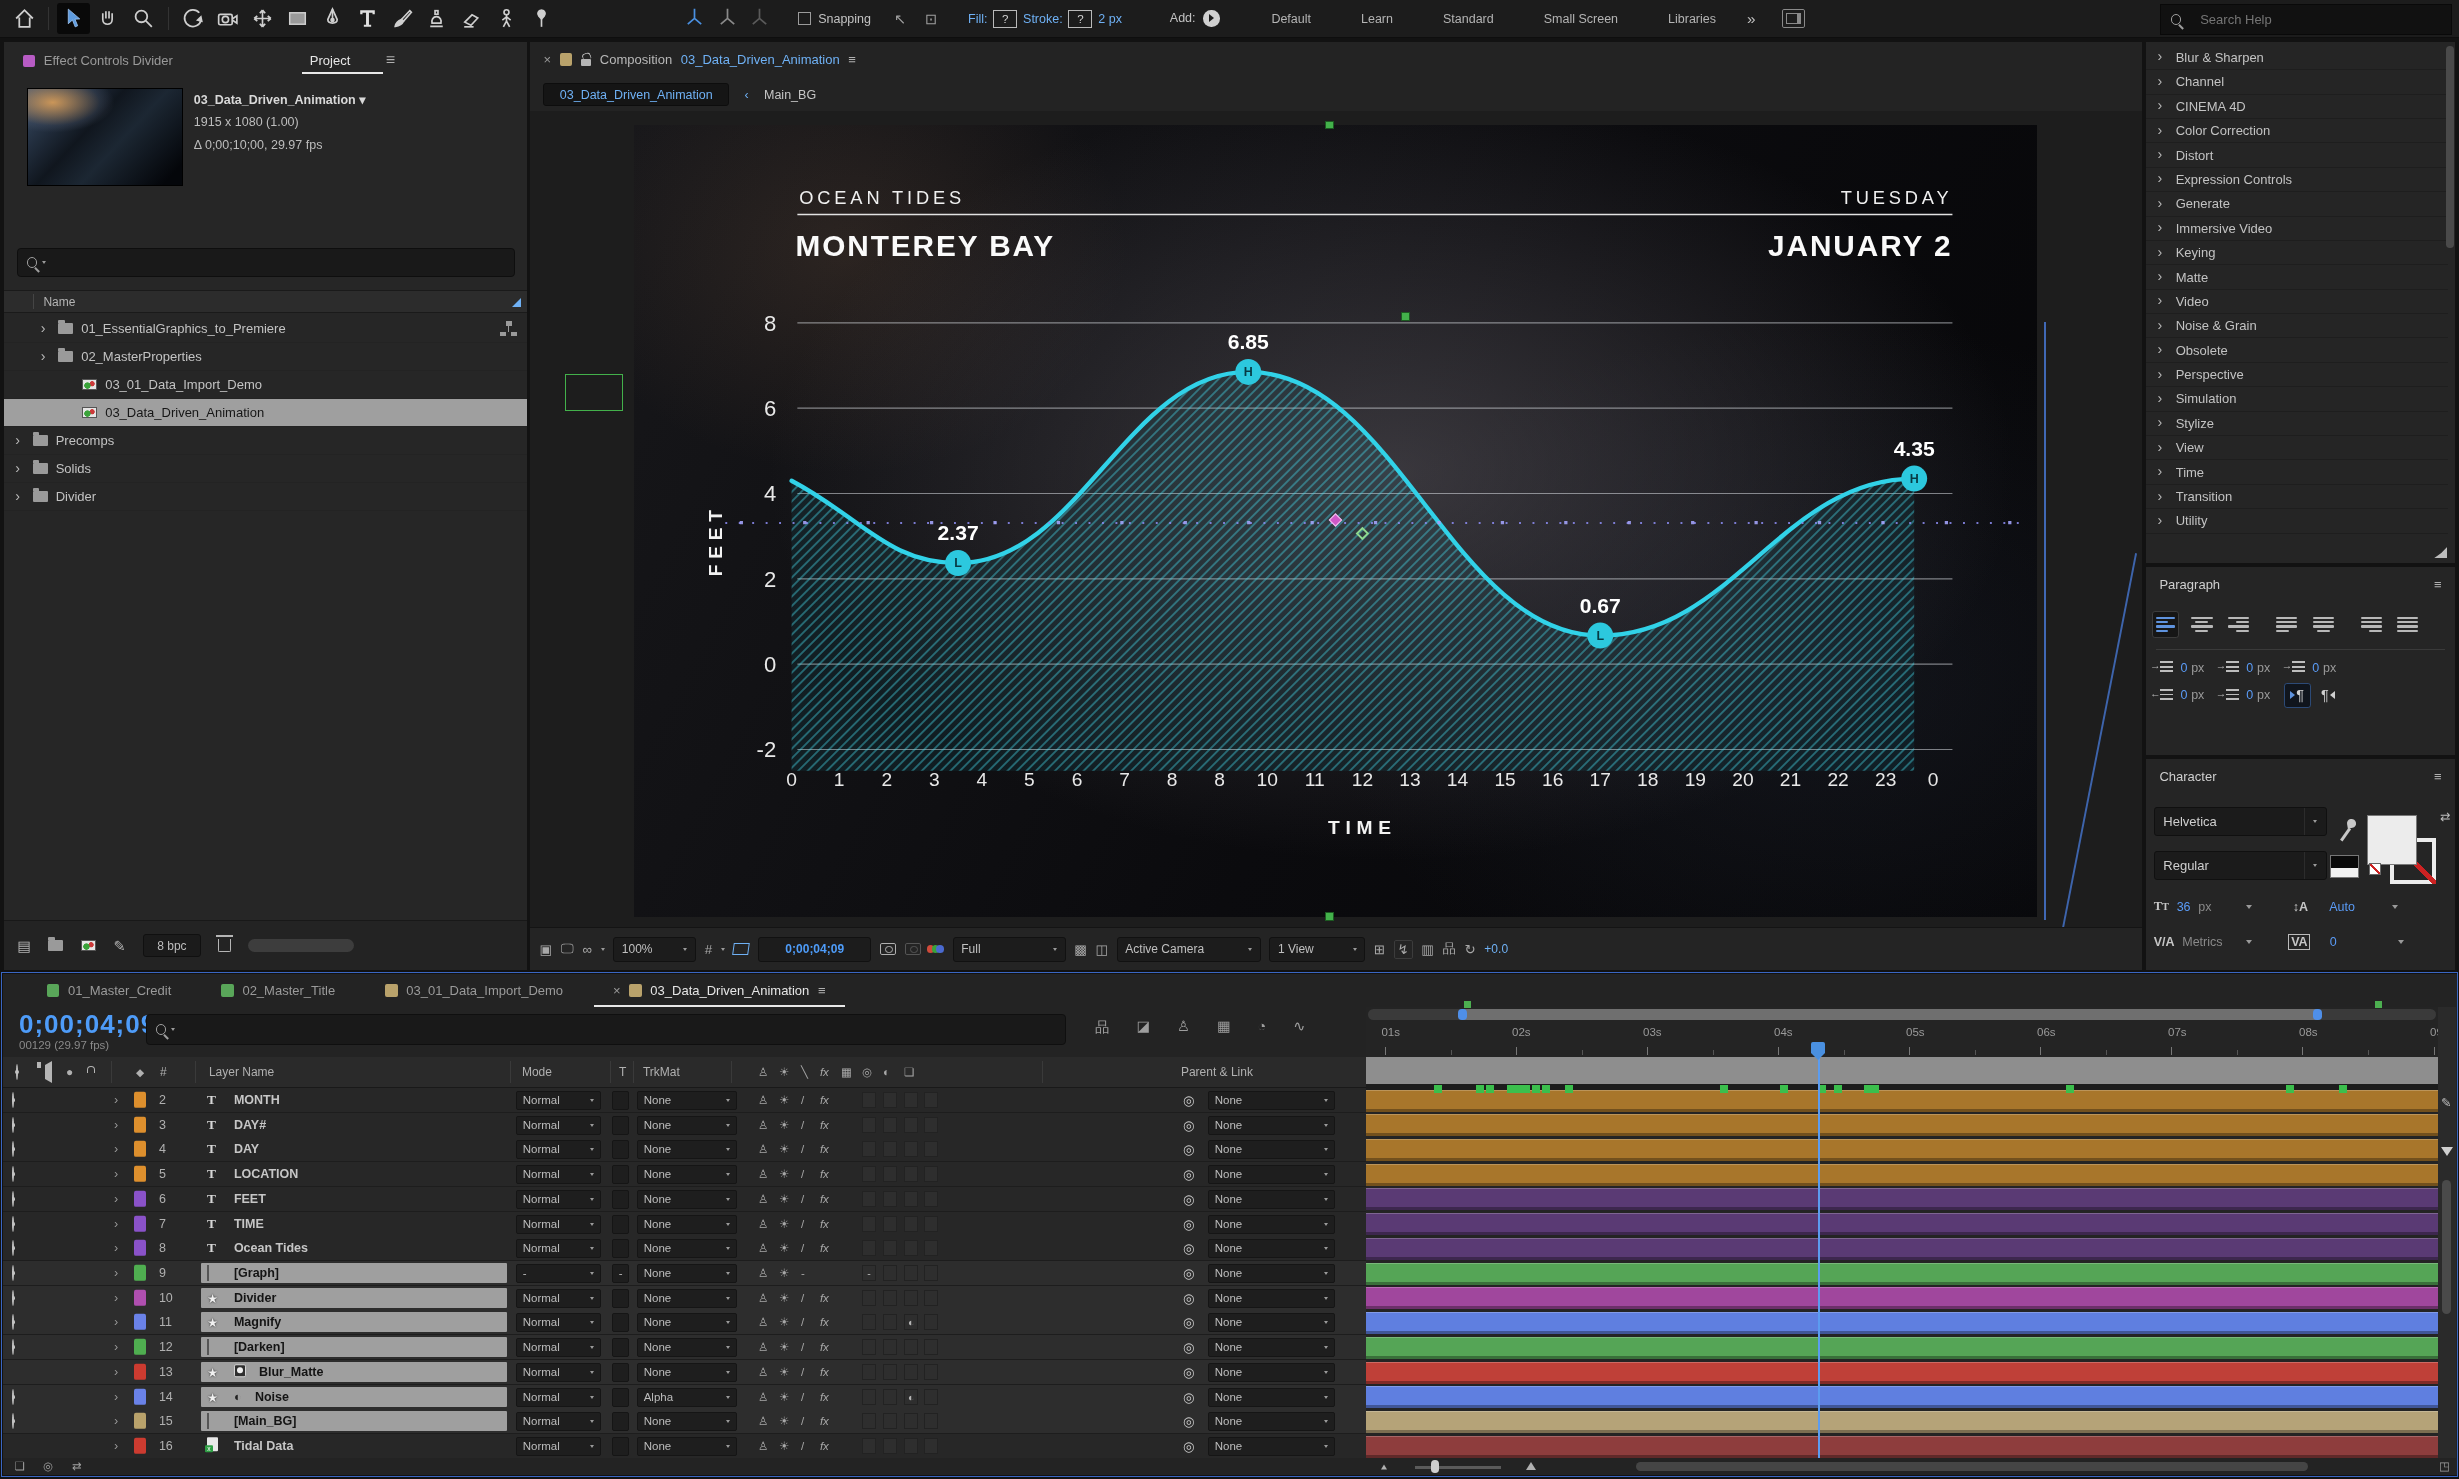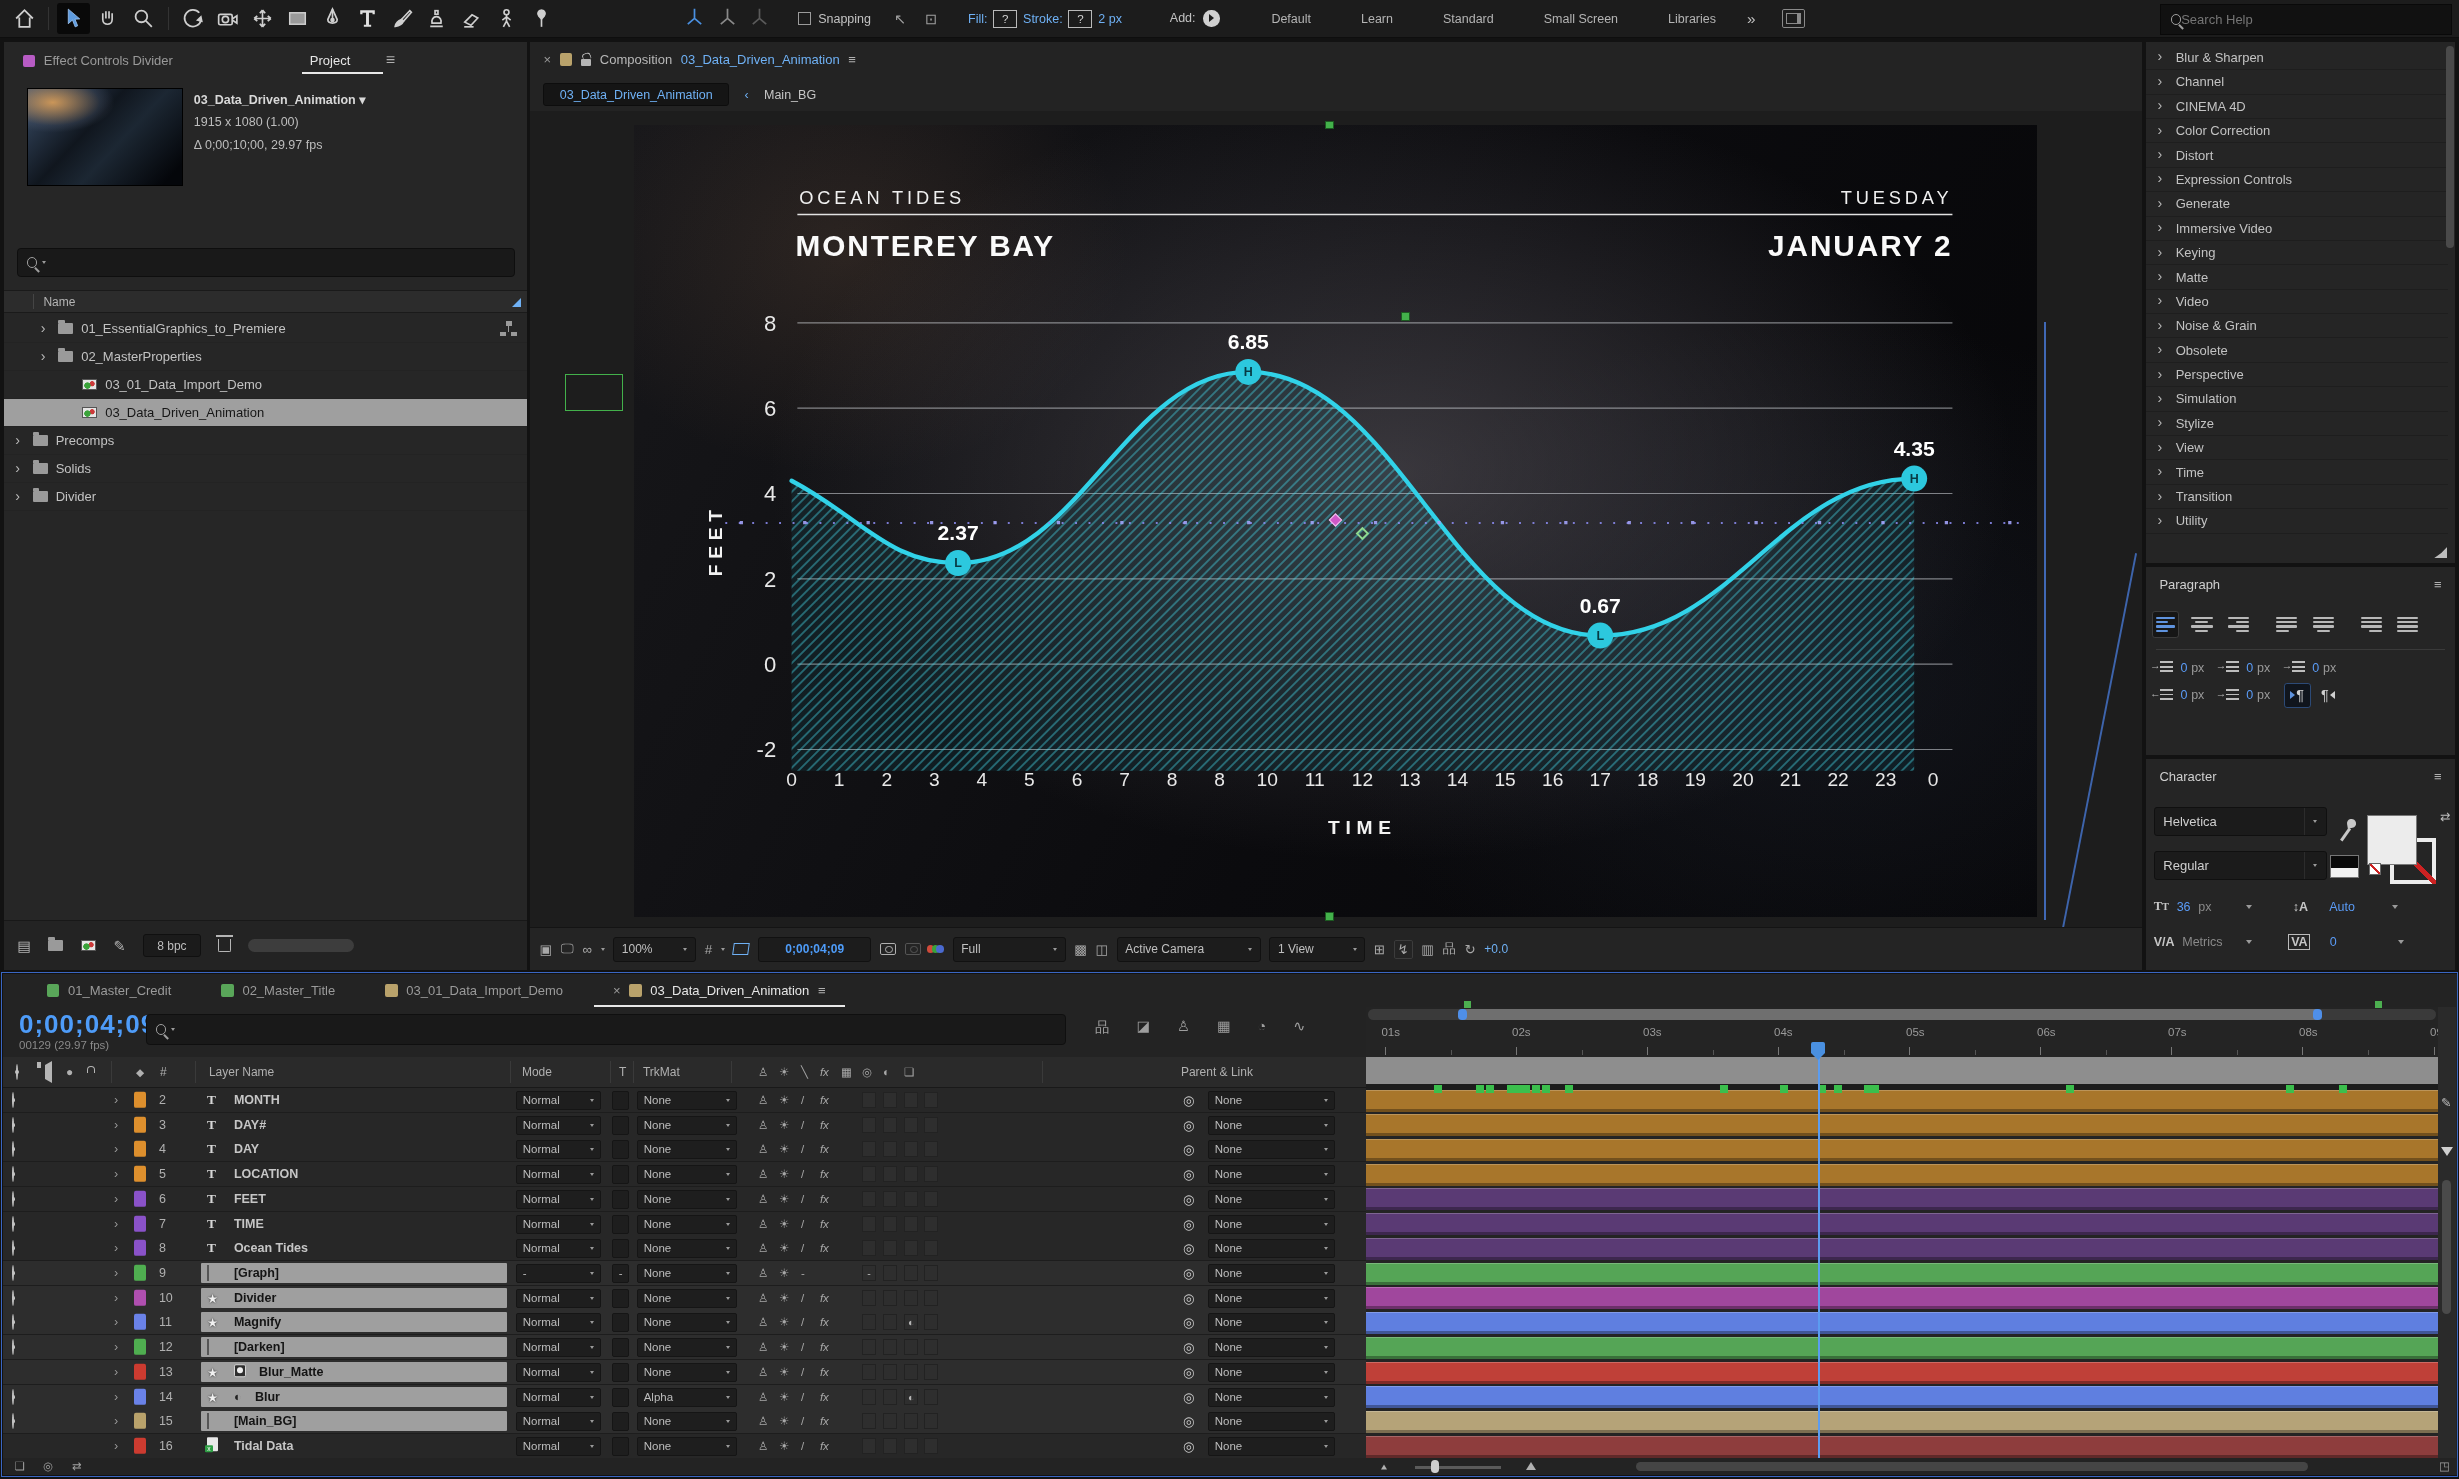--- a/index.html
+++ b/index.html
@@ -19,21 +19,21 @@
 .tbtxt{font-size:12.5px;color:#c2c2c2}
 .blue{color:#6fb1f5}
 .qbox{width:24px;height:18px;border:1.9px solid #b9b9b9;color:#d5d5d5;font-size:11.5px;
   display:flex;align-items:center;justify-content:center;margin:0 5.8px}
 .chk{width:13.4px;height:13.4px;border:1px solid #9b9b9b;background:#1c1c1c;margin-right:6.7px}
 .wslabel{font-size:12.5px;color:#b4b4b4;margin-left:50px}
 #ws-icon{width:23px;height:19px;border:1px solid #8a8a8a;border-radius:1.9px;margin-left:25px;
   background:linear-gradient(#1c1c1c,#1c1c1c) padding-box;position:relative}
 #ws-icon::after{content:"";position:absolute;inset:2.9px;border:1px solid #8a8a8a;border-right-width:4.8px}
 #help-search{position:absolute;left:2160px;top:3.8px;width:292px;height:31px;background:#111;
-  border:1px solid #090909;display:flex;align-items:center;padding:0 9.6px;gap:0}
+  border:1px solid #090909;display:flex;align-items:center;padding:0 9.6px;gap:19px}
 #help-search input{background:transparent;border:none;outline:none;color:#bbb;font-size:13px;width:221px;
   font-family:"Liberation Sans",sans-serif}
 .mag{width:10.6px;height:10.6px;border:1.9px solid #9e9e9e;border-radius:50%;position:relative;flex:none}
 .mag::after{content:"";position:absolute;width:1.9px;height:5.8px;background:#9e9e9e;left:8.6px;top:8.6px;transform:rotate(-45deg)}
 .caret{width:0;height:0;border-left:3.8px solid transparent;border-right:3.8px solid transparent;border-top:4.8px solid #9a9a9a;display:inline-block}
 .caret.sm{border-left-width:2.9px;border-right-width:2.9px;border-top-width:3.8px}
 
 #left{left:3.8px;top:42px;width:523px;height:928px}
 .tabtxt{font-size:13px}
 #ec-square{left:19px;top:12.5px;width:12.5px;height:12.5px;border-radius:1.9px}
@@ -1274,21 +1274,21 @@
         </span>
       </div>
       <div class="lrow sel" style="top: 297px;">
         <span class="li " style="left: 9.6px;"><span class="eyei"></span></span>
         <span class="li " style="left: 111px; color: rgb(154, 154, 154);">›</span>
         <span class="li " style="left: 131px; width: 12.5px; height: 16.3px; border-radius: 1.9px; background: rgb(106, 130, 232);"></span>
         <span class="li " style="left: 156px; color: rgb(176, 176, 176);">14</span>
         <span class="ncell"></span>
         <span class="li star" style="left: 204px;">★</span>
         <span class="li " style="left: 231px; color: rgb(34, 34, 34);">◐</span>
-        <span class="nametxt" style="left: 252px;">Blur</span>
+        <span class="nametxt" style="left: 252px;">Noise</span>
         <span class="dd2" style="left: 513px; width: 85px;">
           <span>Normal</span>
           <span class="caret sm"></span>
         </span>
         <span class="dd2" style="left: 609px; width: 17.3px;"></span>
         <span class="dd2" style="left: 634px; width: 100px;">
           <span>Alpha</span>
           <span class="caret sm"></span>
         </span>
         <span class="li swg" style="left: 755px;">♙</span>

